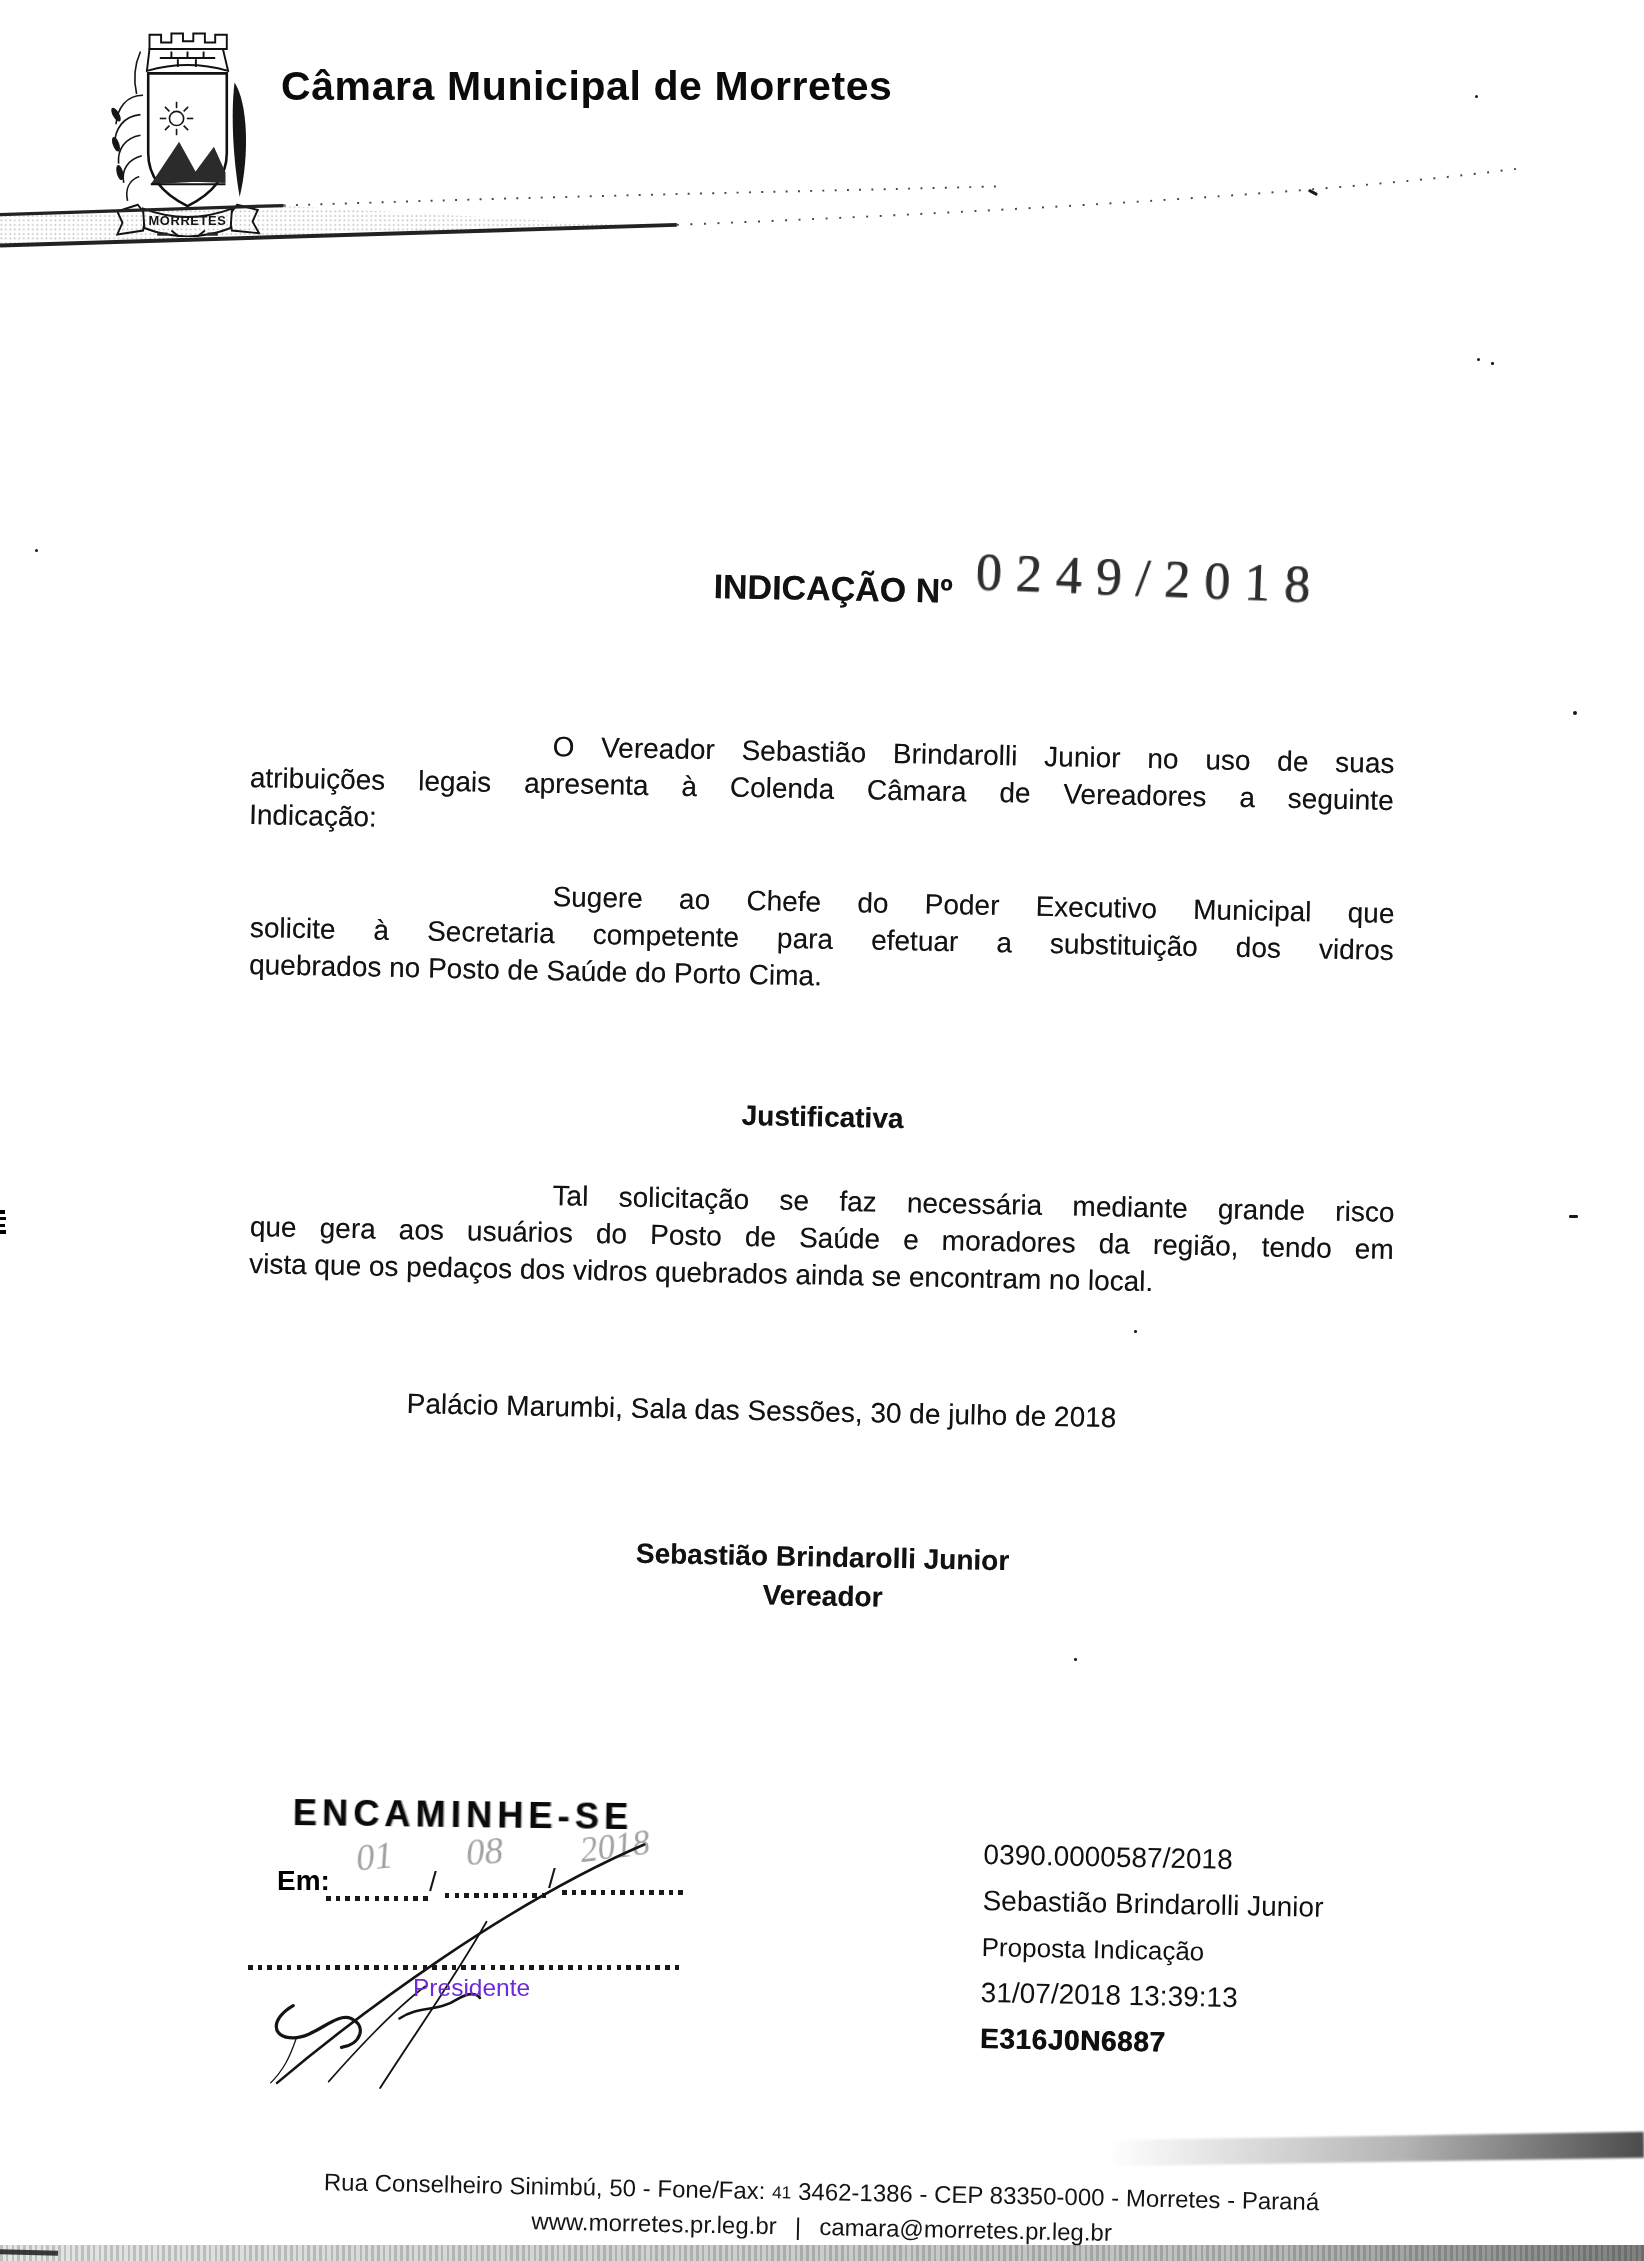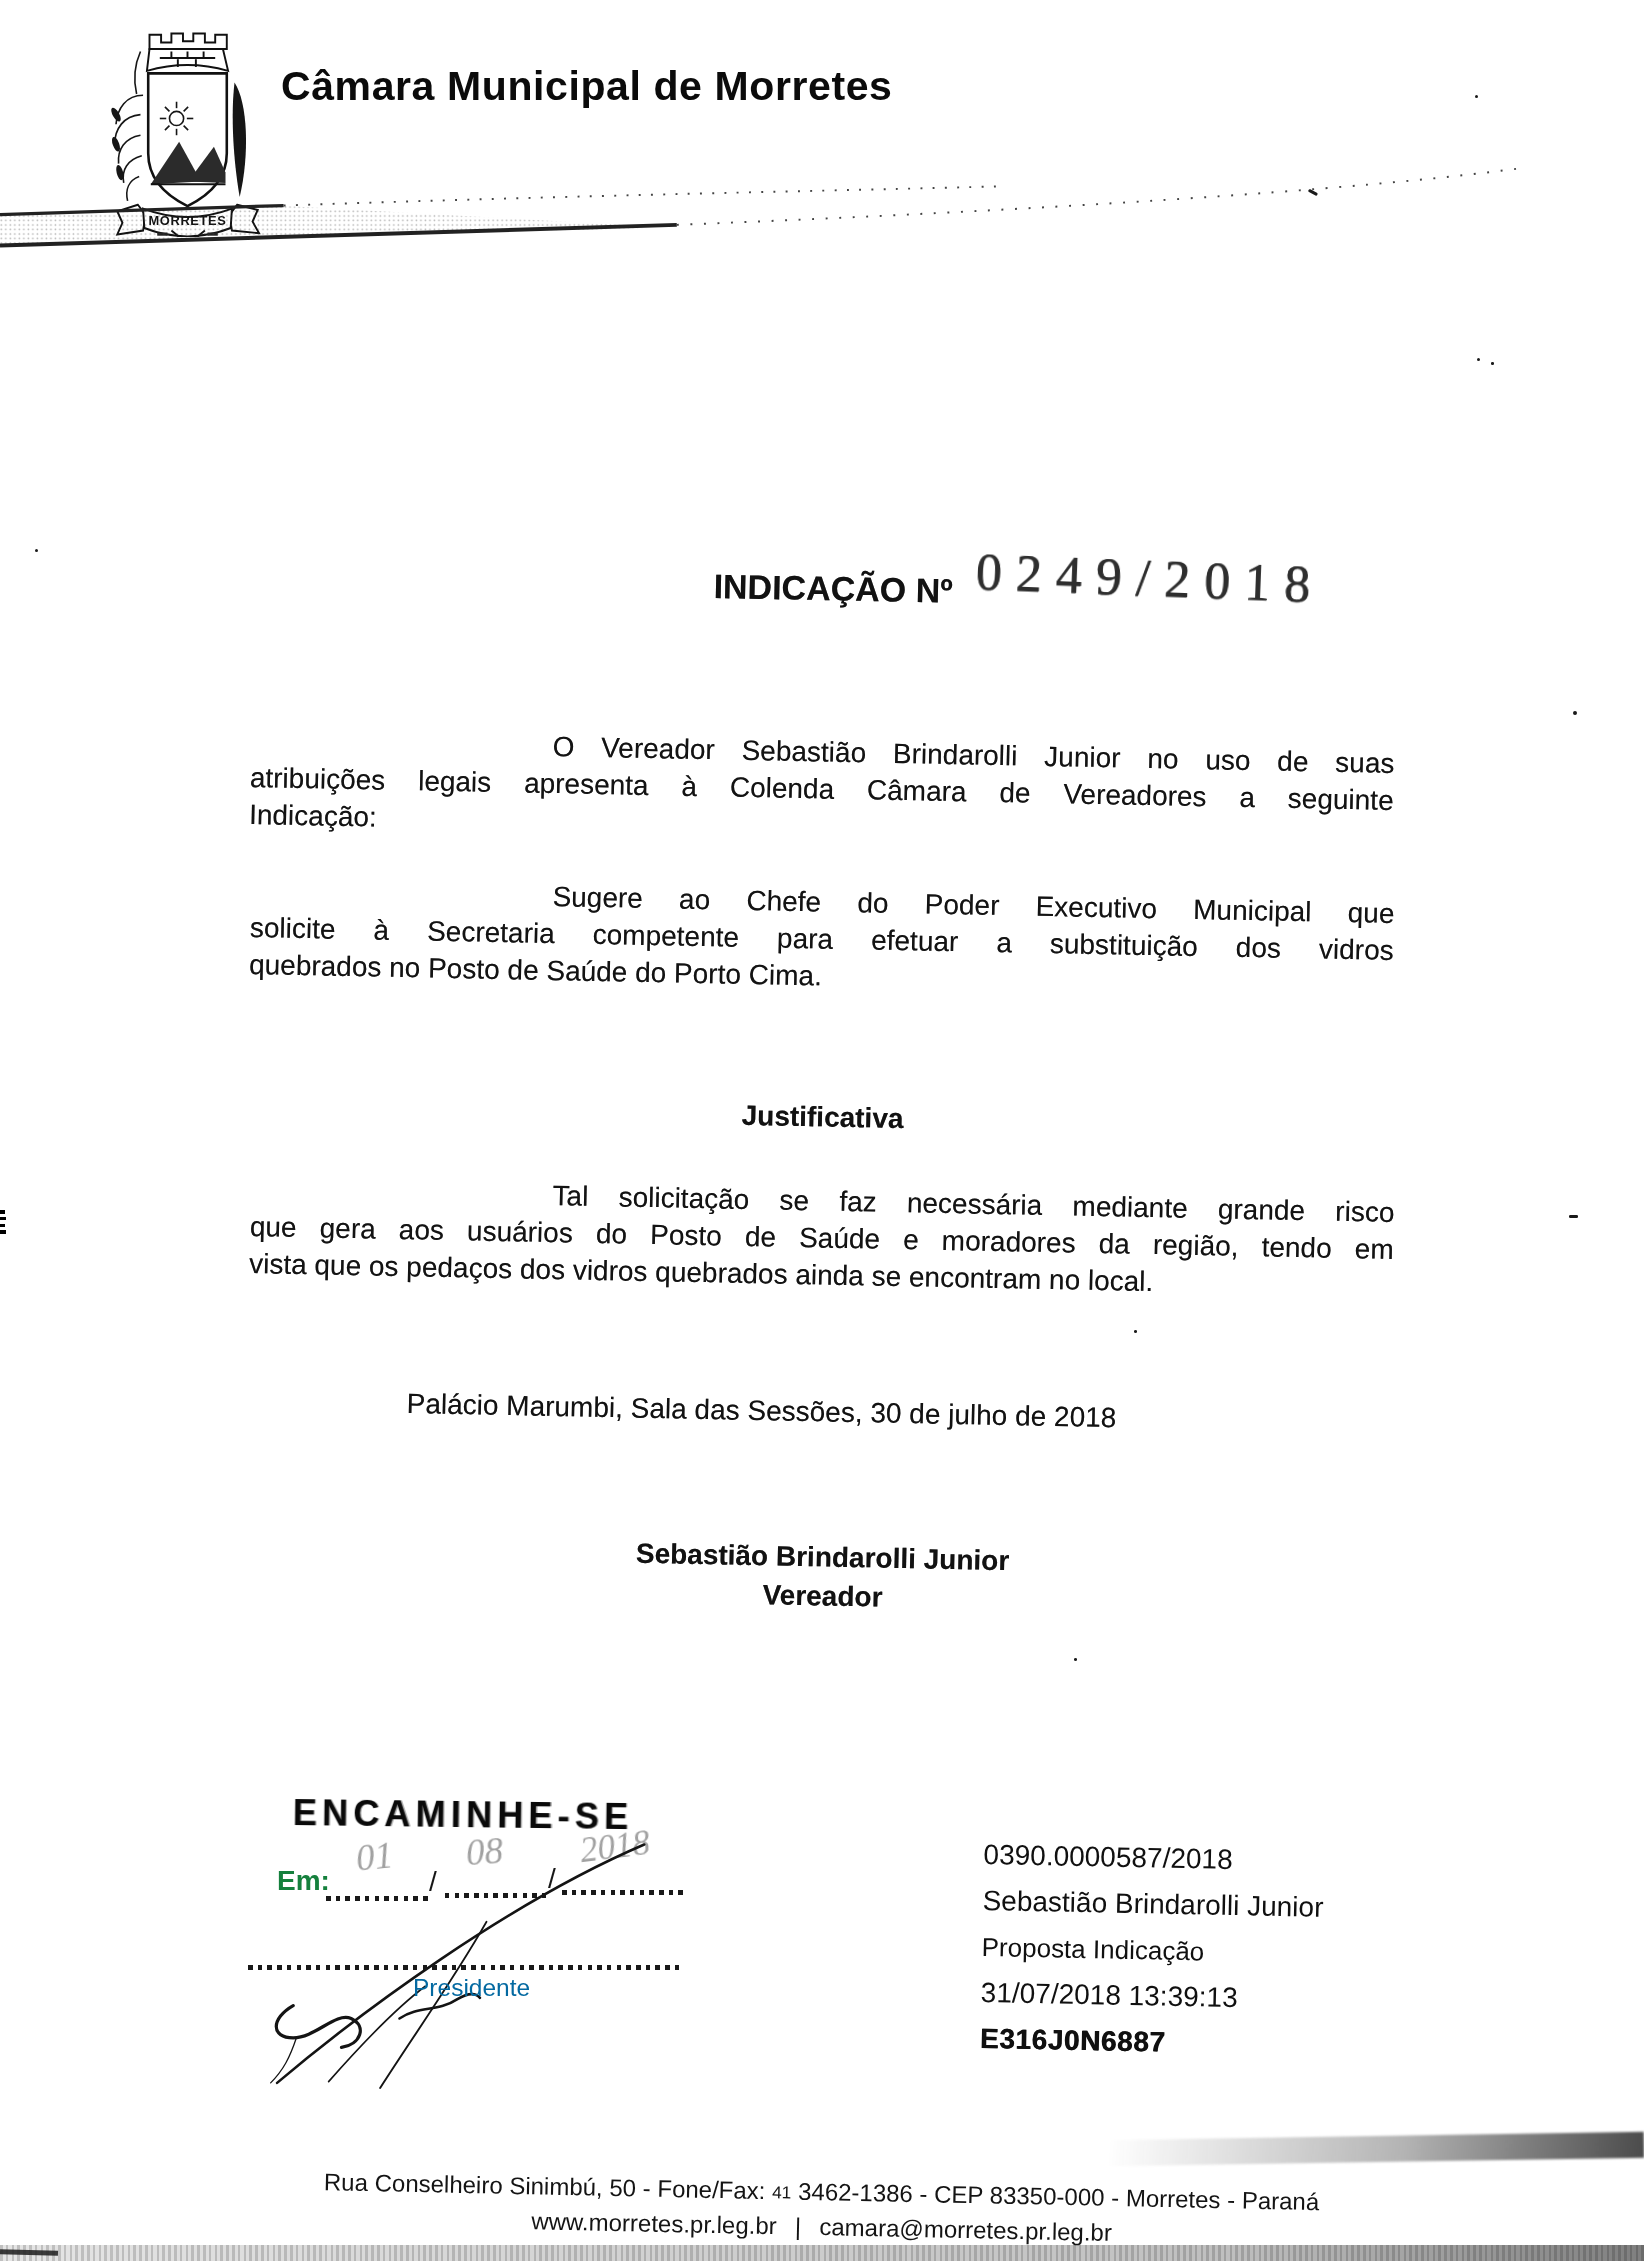--- a/index.html
+++ b/index.html
@@ -37,36 +37,36 @@
   .dateline{position:absolute;left:407px;top:1388px;font-size:28px;}
   .sig-name{position:absolute;left:251px;width:1144px;top:1530px;text-align:center;
             font-weight:bold;font-size:28px;}
   .sig-role{position:absolute;left:251px;width:1144px;top:1569px;text-align:center;
             font-weight:bold;font-size:28px;}
 
   
   .stamp-enc{position:absolute;left:293px;top:1792px;font-size:36px;font-weight:800;
              letter-spacing:5.2px;color:#0a0a0a;text-shadow:1.3px 0 0 rgba(0,0,0,.35);
              filter:blur(0.2px);}
-  .em-label{position:absolute;left:277px;top:1865px;font-size:28px;font-weight:bold;color:#15803d;}
+  .em-label{position:absolute;left:277px;top:1865px;font-size:28px;font-weight:bold;color:#000000;}
   .dotrow{position:absolute;height:4.5px;
           background:repeating-linear-gradient(90deg,#191919 0 4.5px,transparent 4.5px 9.7px);}
   #dr1{left:326px;top:1896px;width:102px;} #dr2{left:445px;top:1893px;width:101px;}
   #dr3{left:562px;top:1890px;width:124px;}
   .em-slash{position:absolute;font-size:28px;color:#161616;}
   #es1{left:429px;top:1866px;} #es2{left:548px;top:1863px;}
   .hand{position:absolute;font-family:"Liberation Serif",serif;font-style:italic;
         color:rgba(30,30,30,.42);filter:blur(0.4px);}
   #hd{left:356px;top:1835px;font-size:37px;transform:rotate(-6deg);}
   #hm{left:466px;top:1830px;font-size:37px;transform:rotate(-4deg);}
   #hy{left:580px;top:1827px;font-size:35px;transform:rotate(-7deg);}
   .sig-svg{position:absolute;left:232px;top:1825px;width:438px;height:271px;}
   .pres-dotline{position:absolute;left:248px;top:1965px;width:433px;height:4.5px;
           background:repeating-linear-gradient(90deg,#191919 0 4.5px,transparent 4.5px 9.7px);}
-  .pres-label{position:absolute;left:413px;top:1974px;font-size:24.5px;color:#0369a1;}
+  .pres-label{position:absolute;left:413px;top:1974px;font-size:24.5px;color:#6d28d9;}
 
   
   .protocol{position:absolute;left:984px;top:1832px;font-size:28px;line-height:46px;
             color:#101010;}
   .protocol .ptype{font-size:26px;}
   .protocol .pcode{font-weight:bold;letter-spacing:0.6px;text-shadow:0.6px 0 0 #111;}
 
   
   .footer-l1{position:absolute;left:116px;top:2164px;width:1412px;text-align:center;
              font-size:24px;color:#141414;}

